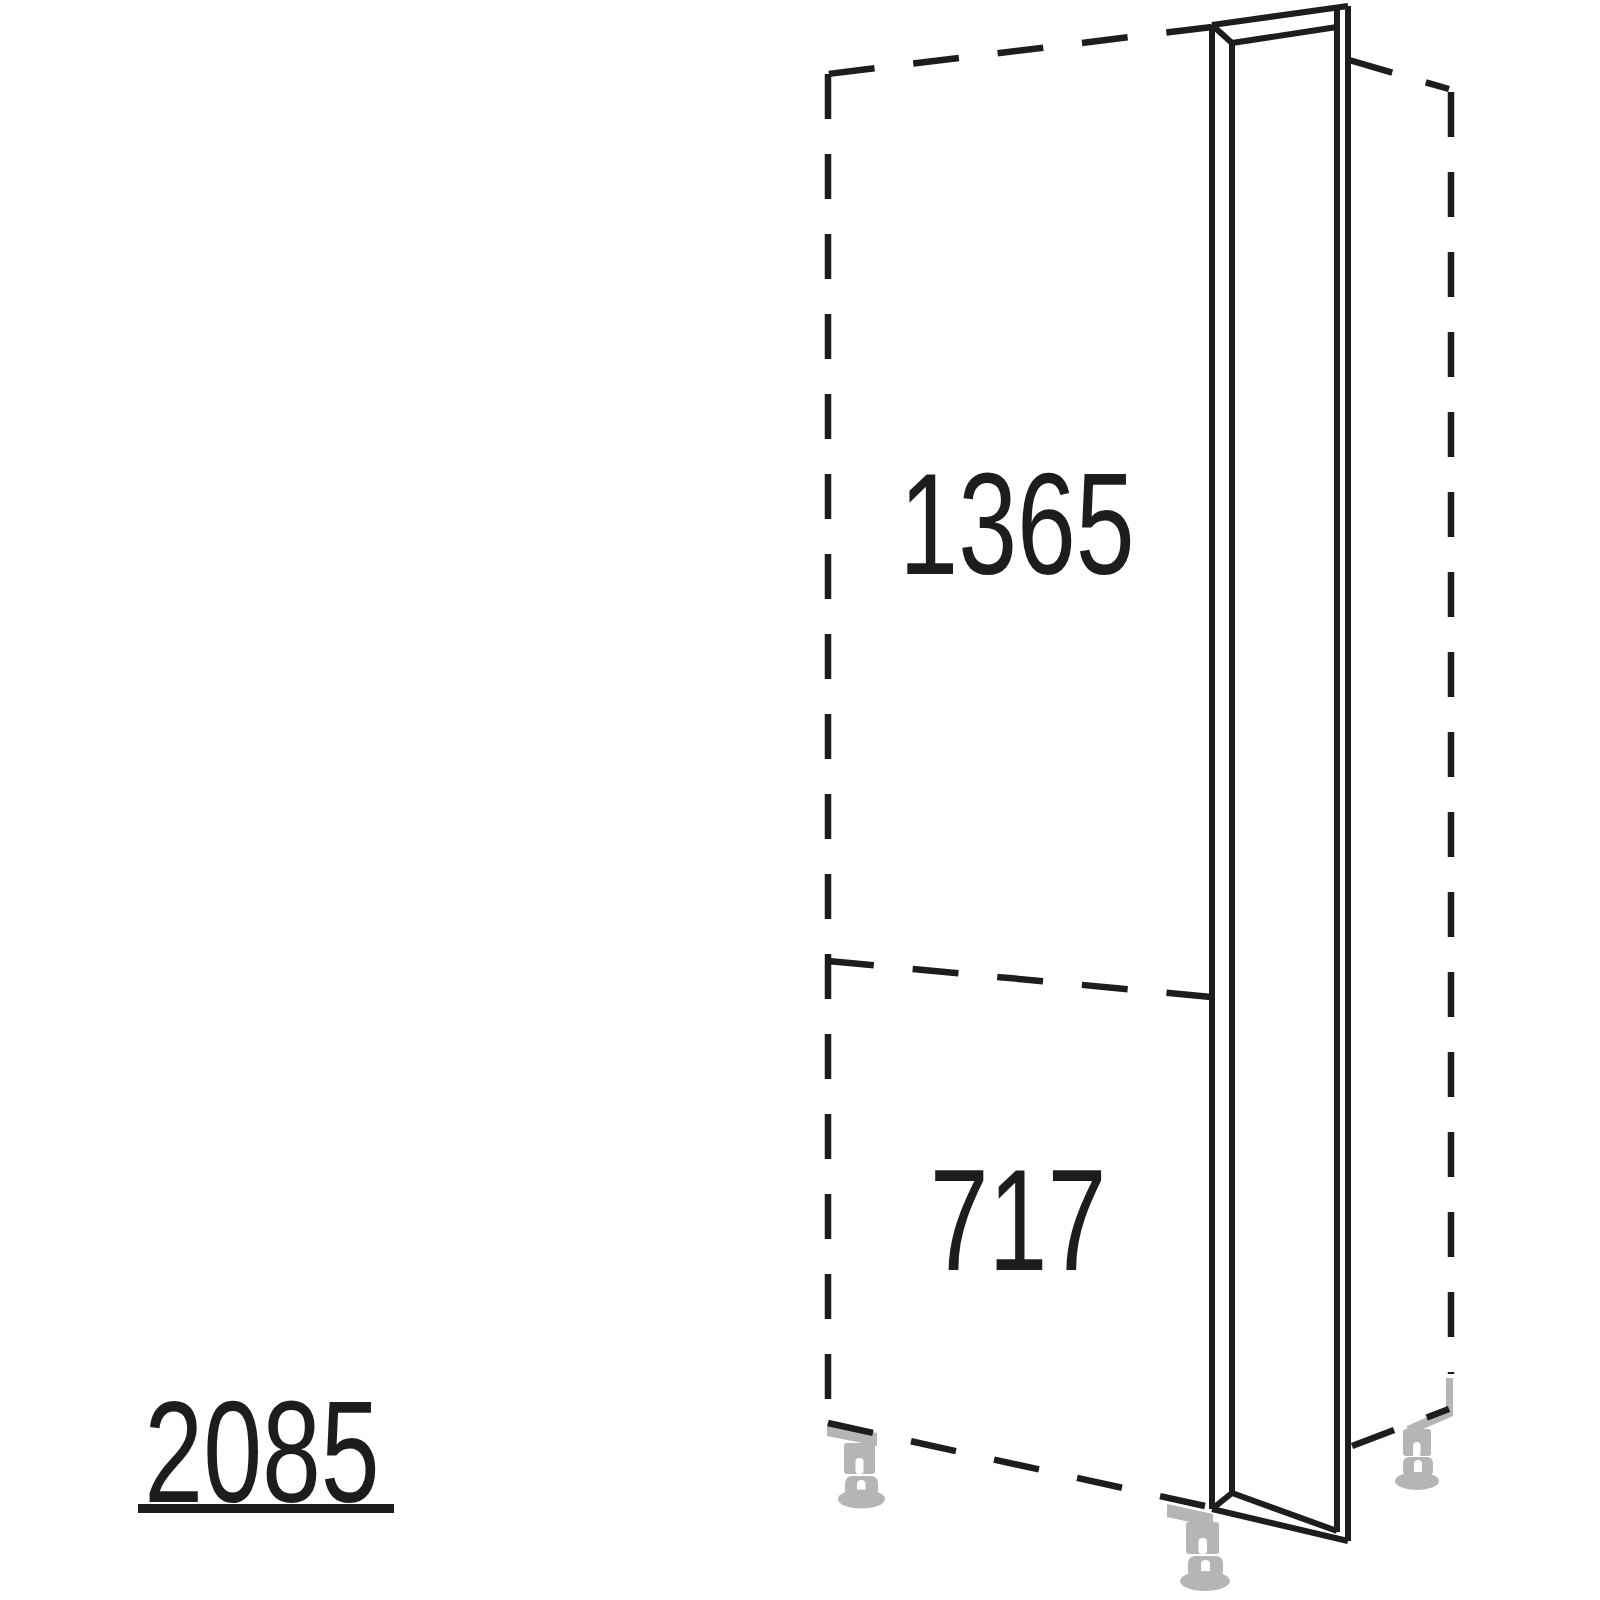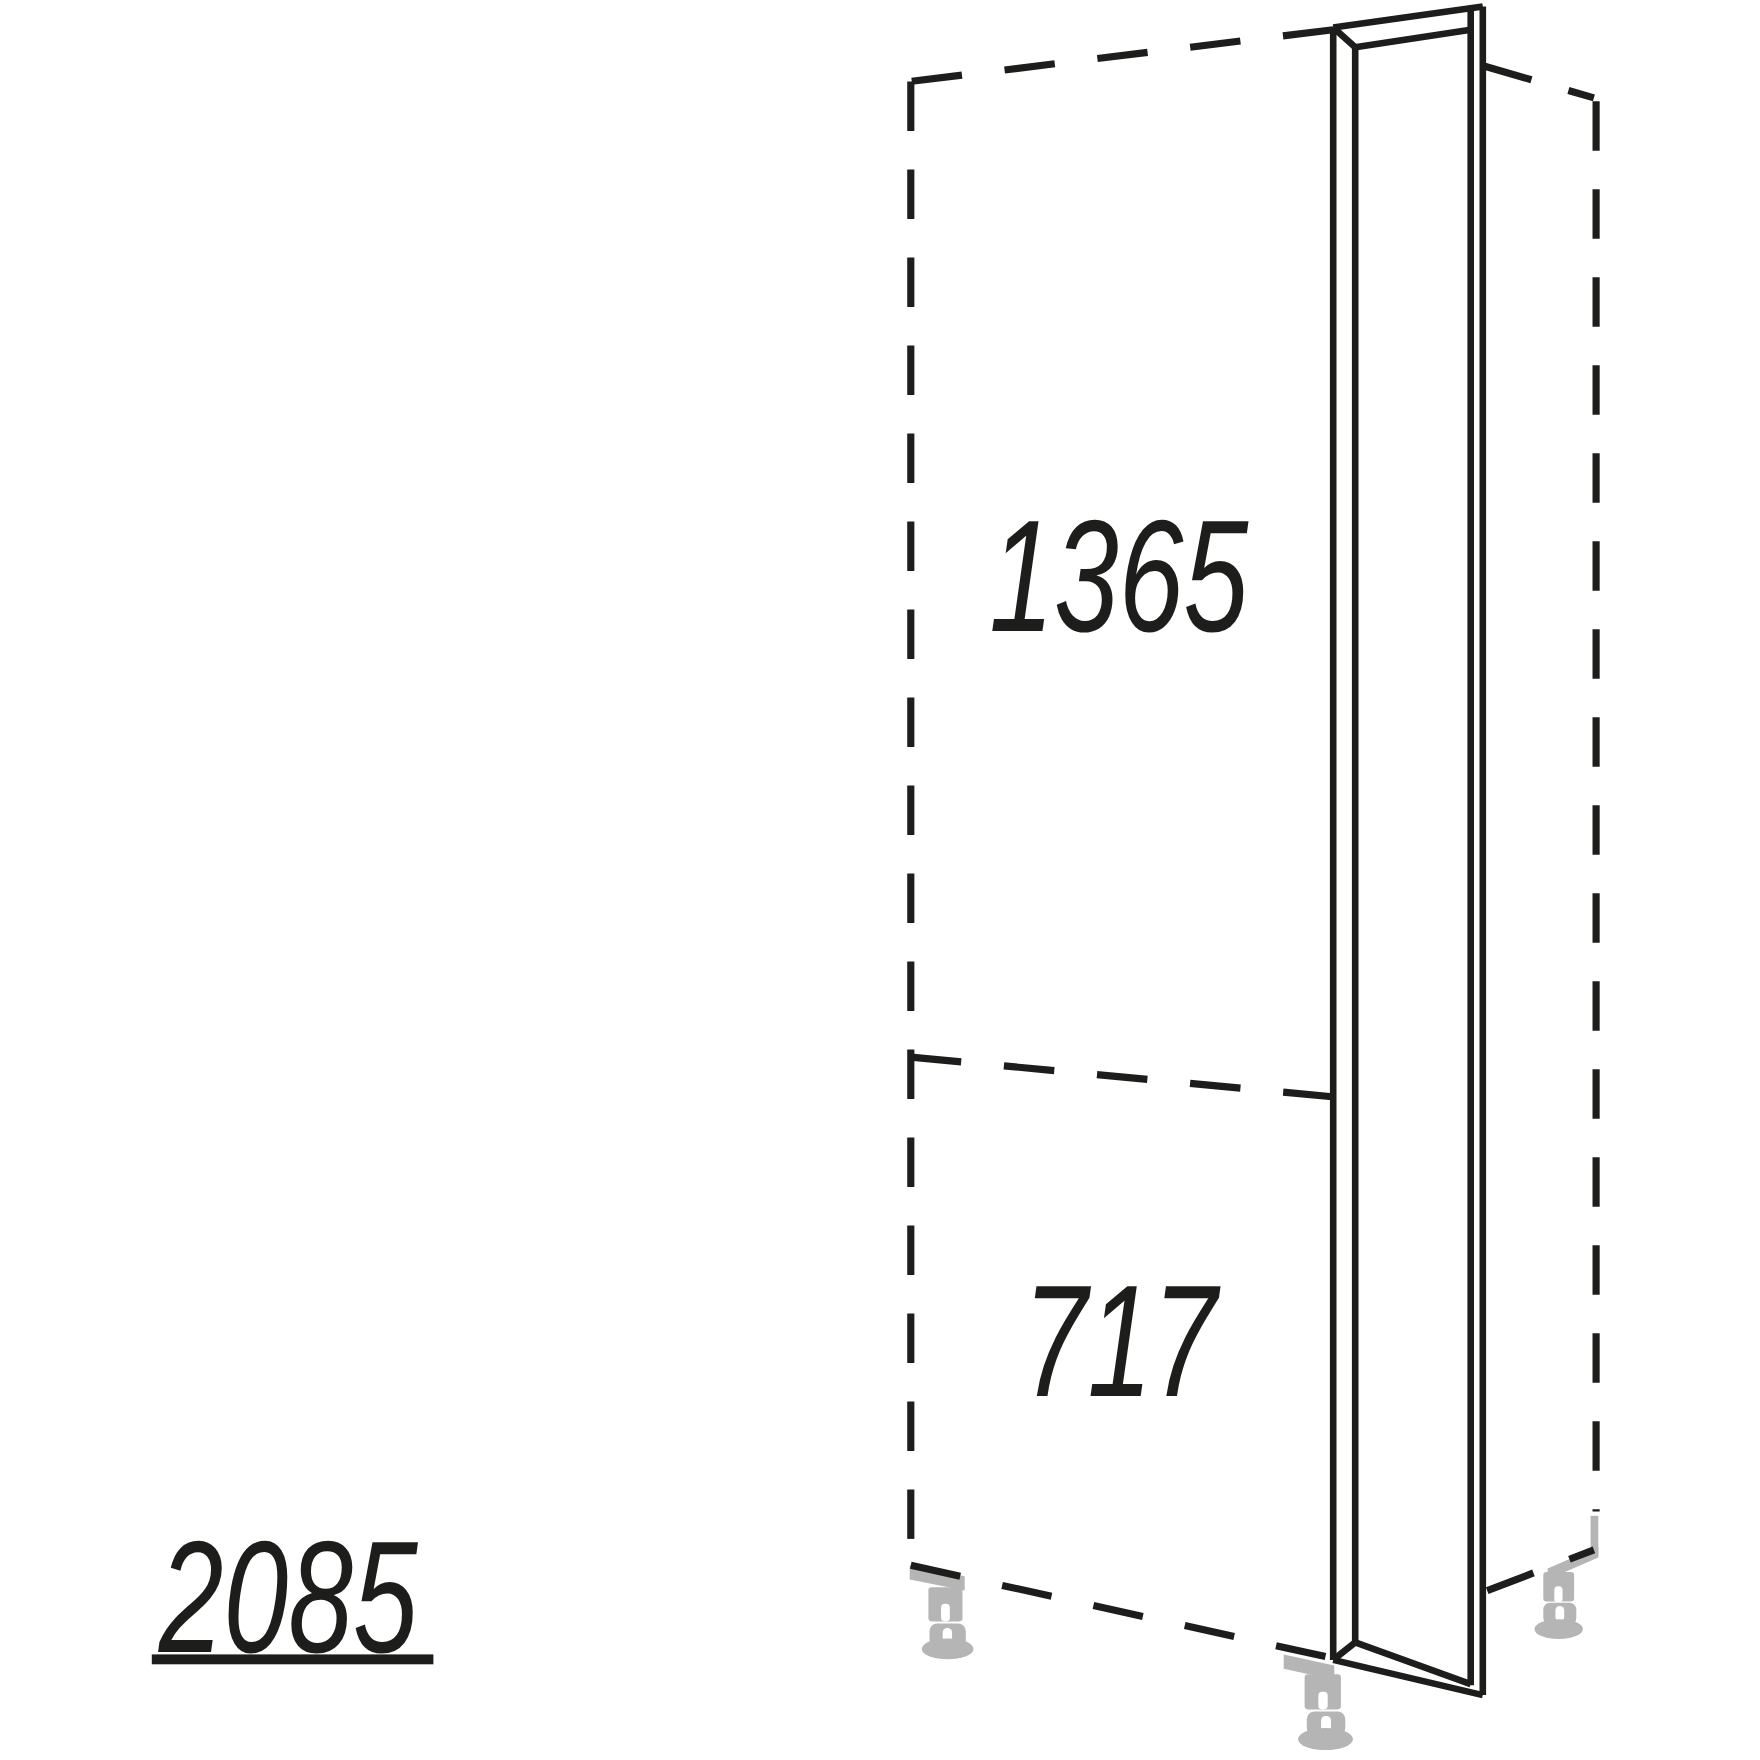--- a/index.html
+++ b/index.html
@@ -8,21 +8,21 @@
     --background:#ffffff;
   }
   html,body{margin:0;padding:0;}
   body{
     width:1600px;height:1600px;
     background:var(--background);
     font-family:"Liberation Sans", sans-serif;
     overflow:hidden;
     position:relative;
   }
-  .stage{position:absolute;inset:0;font-style:italic;}
+  .stage{position:absolute;inset:0;}
   svg{position:absolute;left:0;top:0;}
   .ln{stroke:var(--line);stroke-width:6;fill:none;stroke-linecap:butt;}
   .dash{stroke:var(--line);stroke-width:6.5;fill:none;stroke-dasharray:45 35;stroke-linecap:butt;}
   .dash-wide{stroke:var(--line);stroke-width:6.5;fill:none;stroke-dasharray:46 39;stroke-linecap:butt;}
   .foot-fill{fill:var(--foot);stroke:none;}
   .cut{fill:#ffffff;stroke:none;}
   .dim-label{
     position:absolute;
     color:var(--line);
     font-size:145px;

